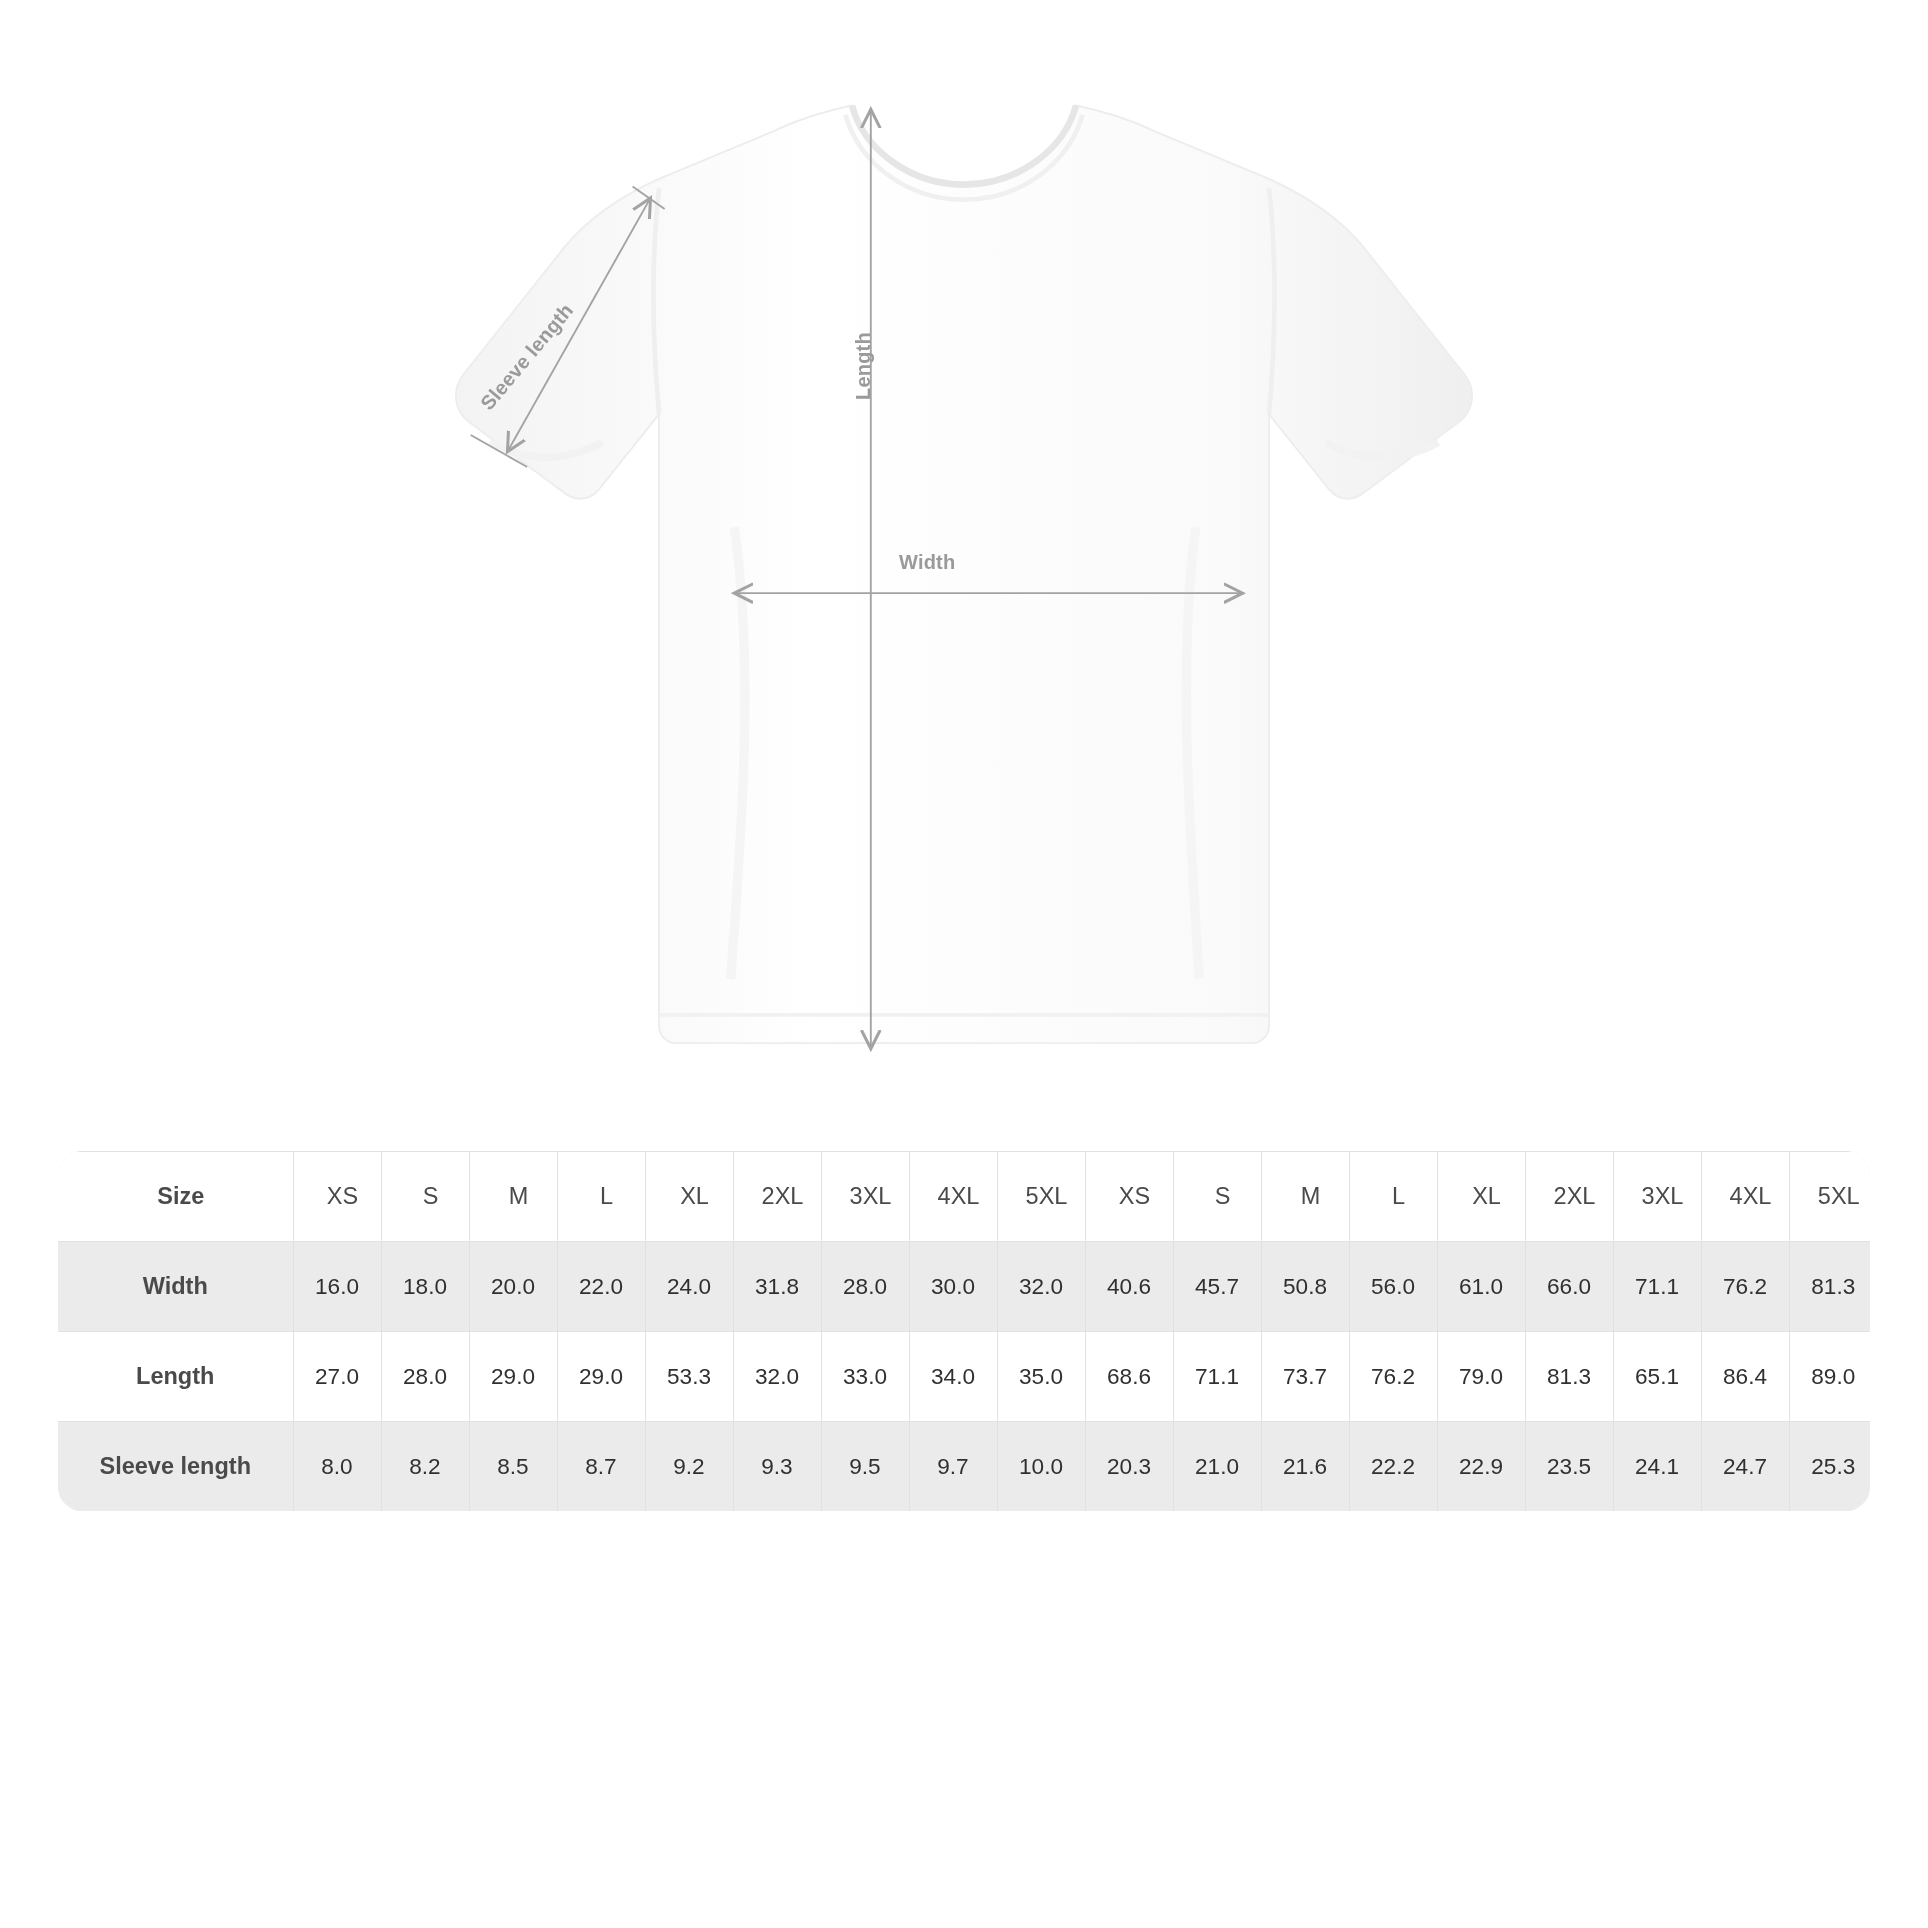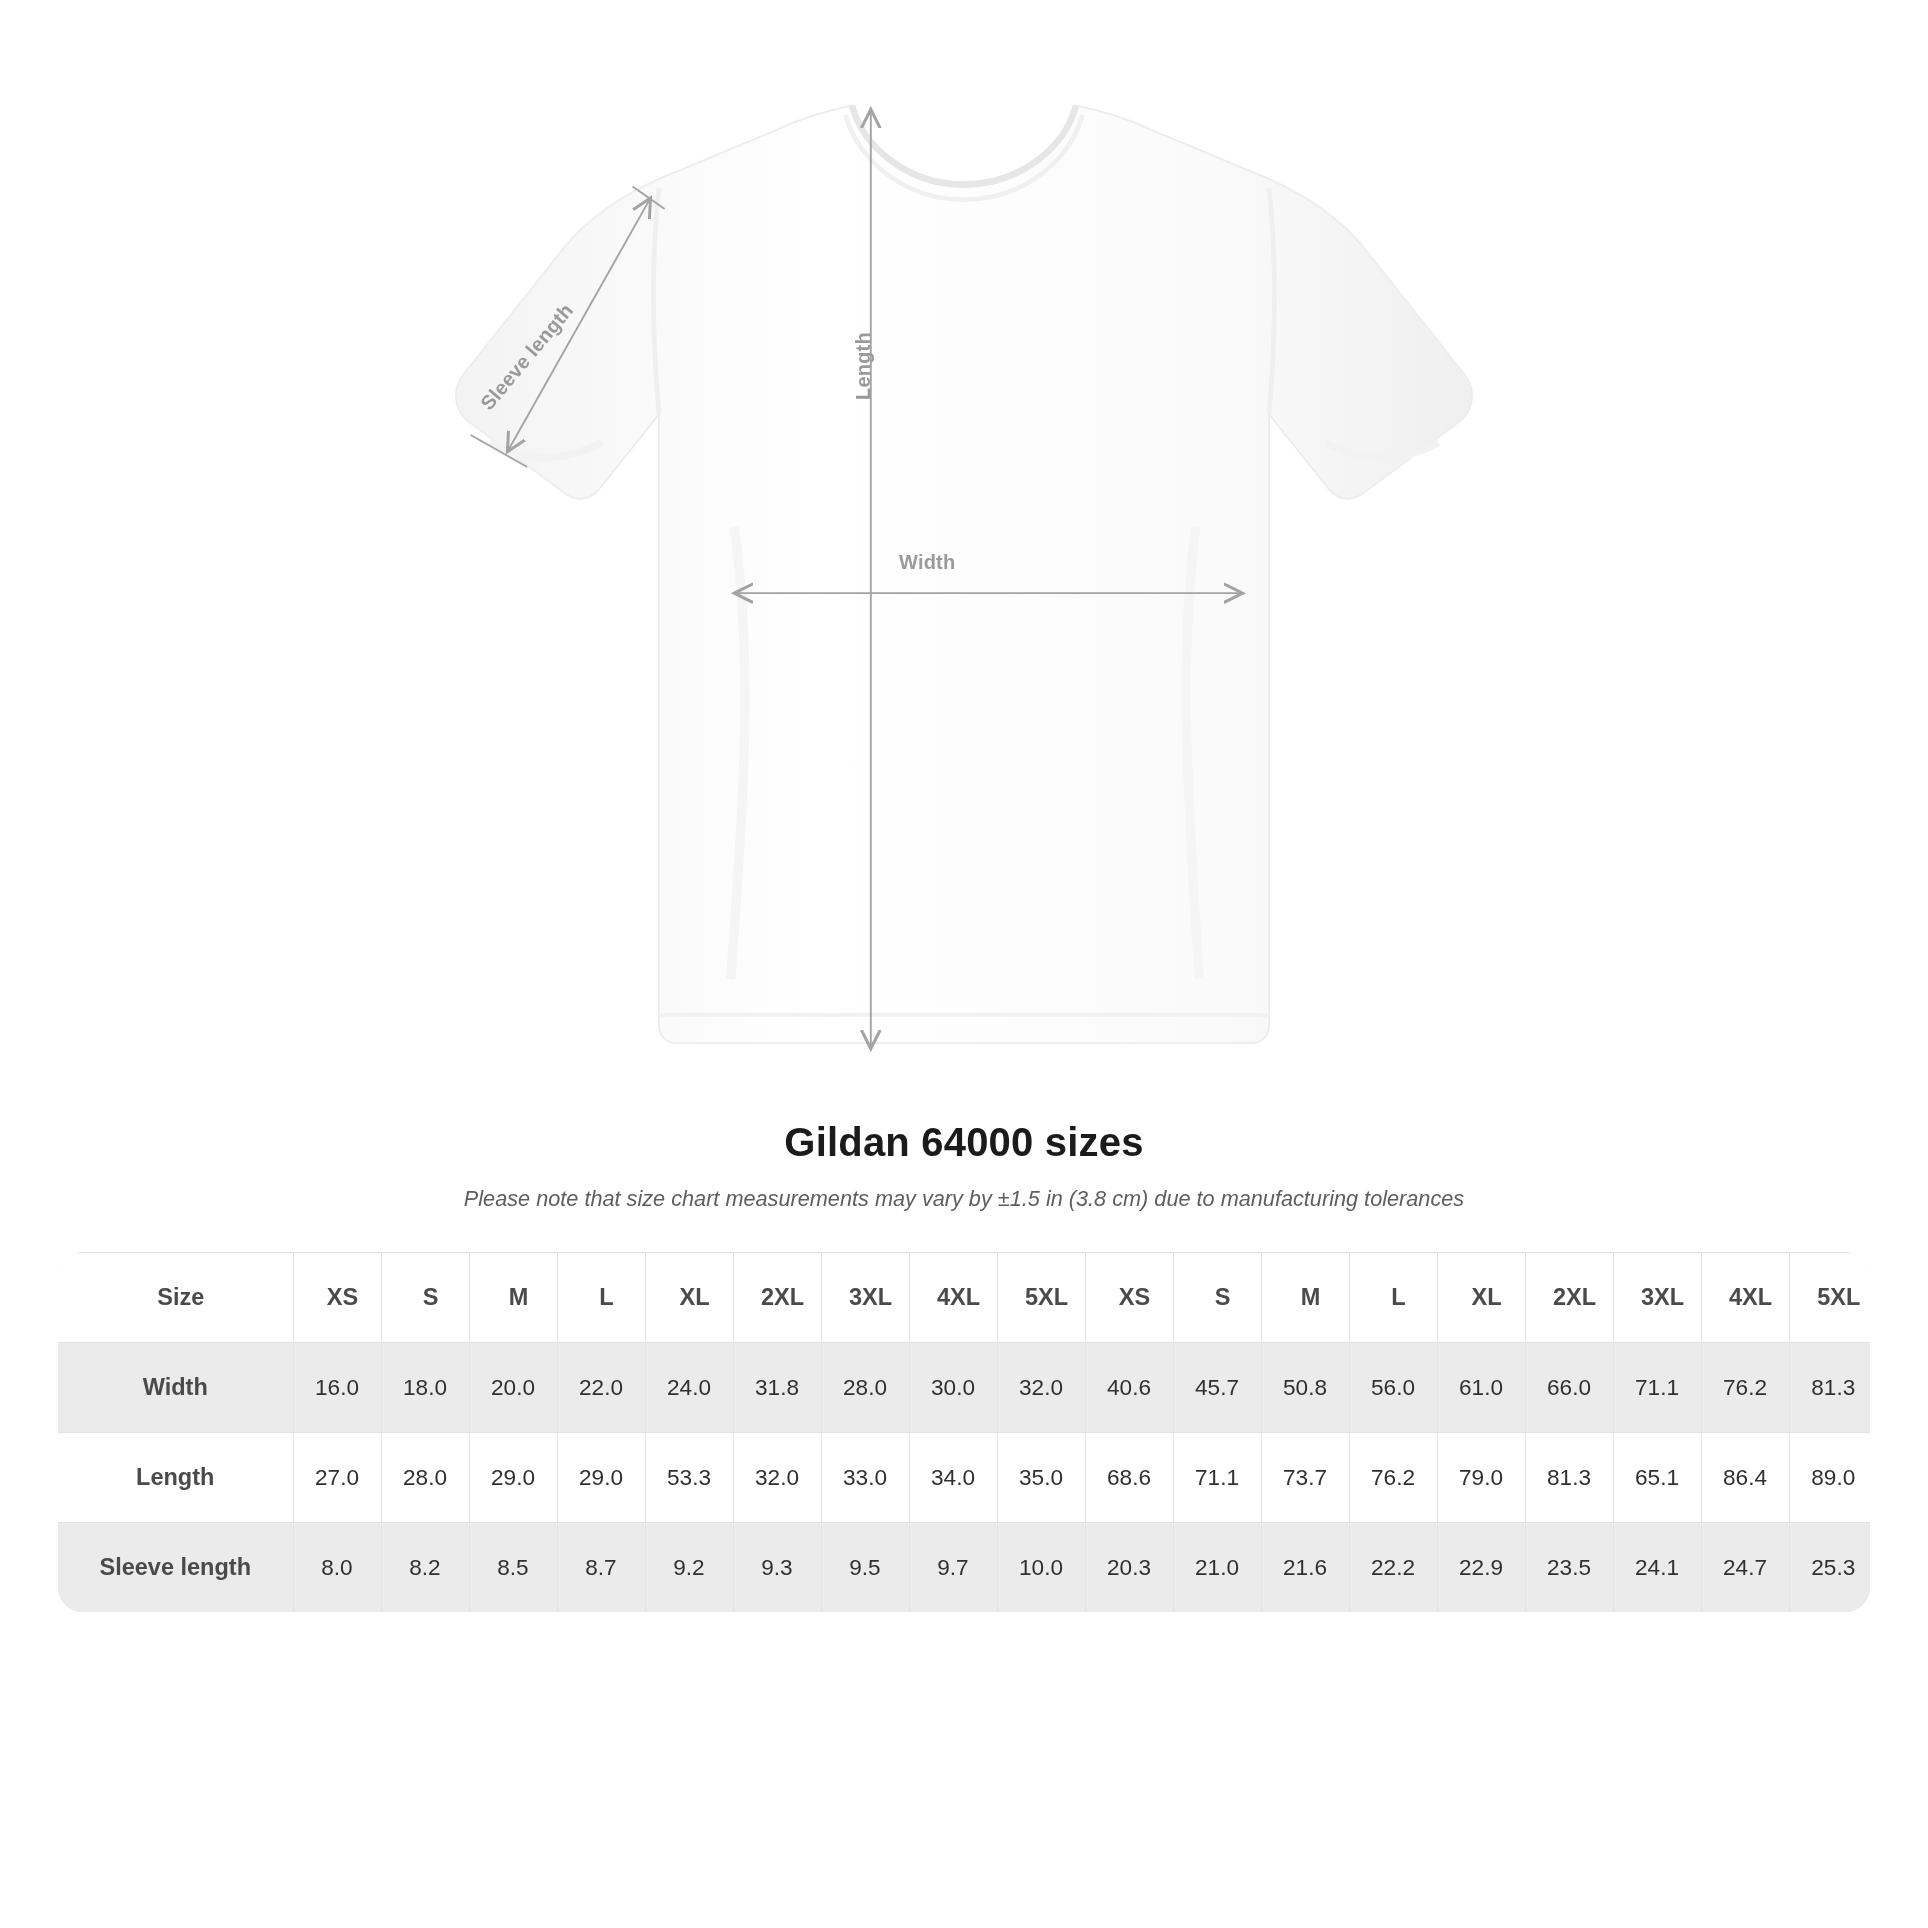--- a/index.html
+++ b/index.html
@@ -132,21 +132,21 @@
   table.size-table tr.r-odd th:first-child,
   table.size-table tr.r-even th:first-child {
     border-left: none;
   }
   table.size-table .row-label {
     font-weight: bold;
     color: #4a4a4a;
     font-size: 23.5px;
   }
   table.size-table .col-head {
-    font-weight: bold;
+    font-weight: normal;
     color: #4a4a4a;
     font-size: 23.5px;
   }
 </style>
 </head>
 <body>
 
 <div class="page">
 
   <div class="shirt-area">
@@ -217,24 +217,20 @@
         <line x1="672" y1="198" x2="706" y2="222" stroke="#a3a3a3" stroke-width="2"></line>
         <line x1="500" y1="462" x2="560" y2="496" stroke="#a3a3a3" stroke-width="2"></line>
       </g>
     </svg>
 
     <div class="dim-label dim-width">Width</div>
     <div class="dim-label dim-length">Length</div>
     <div class="dim-label dim-sleeve">Sleeve length</div>
   </div>
 
-  <div class="title-block">
-    <div class="chart-title">Gildan 64000 sizes</div>
-    <div class="chart-note">Please note that size chart measurements may vary by ±1.5 in (3.8 cm) due to manufacturing tolerances</div>
-  </div>
 
   <div class="table-wrap">
     <table class="size-table">
       <colgroup>
         <col class="label-col">
         <col class="data-col">
           <col class="data-col">
           <col class="data-col">
           <col class="data-col">
           <col class="data-col">

